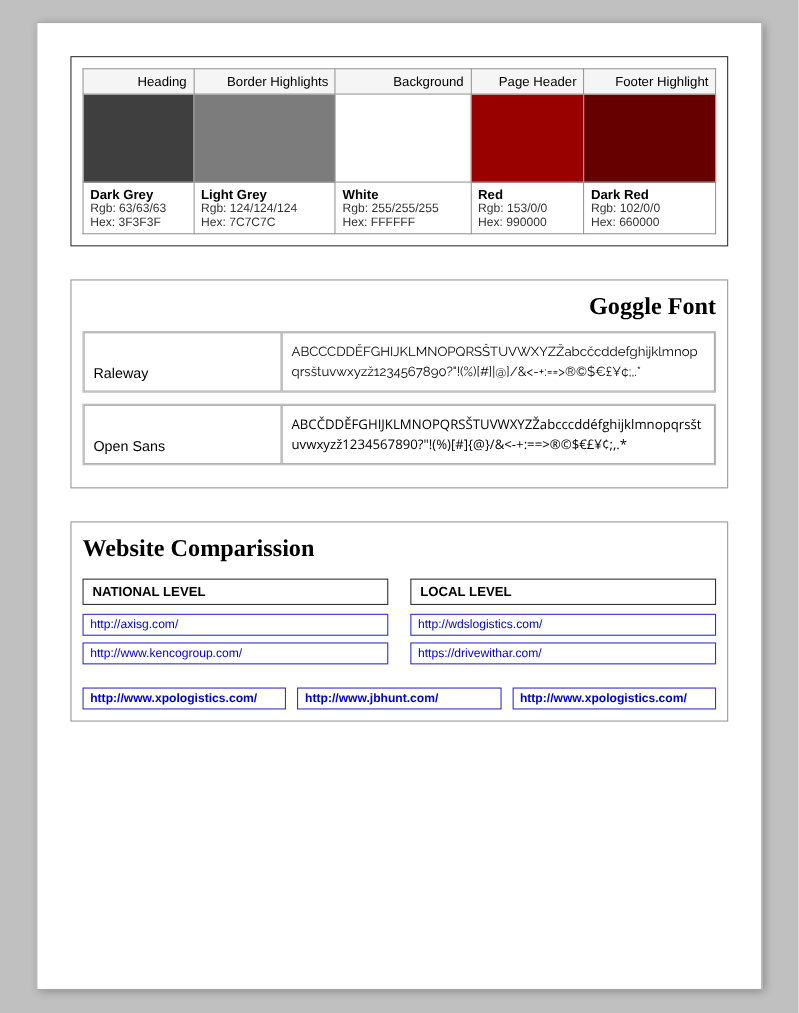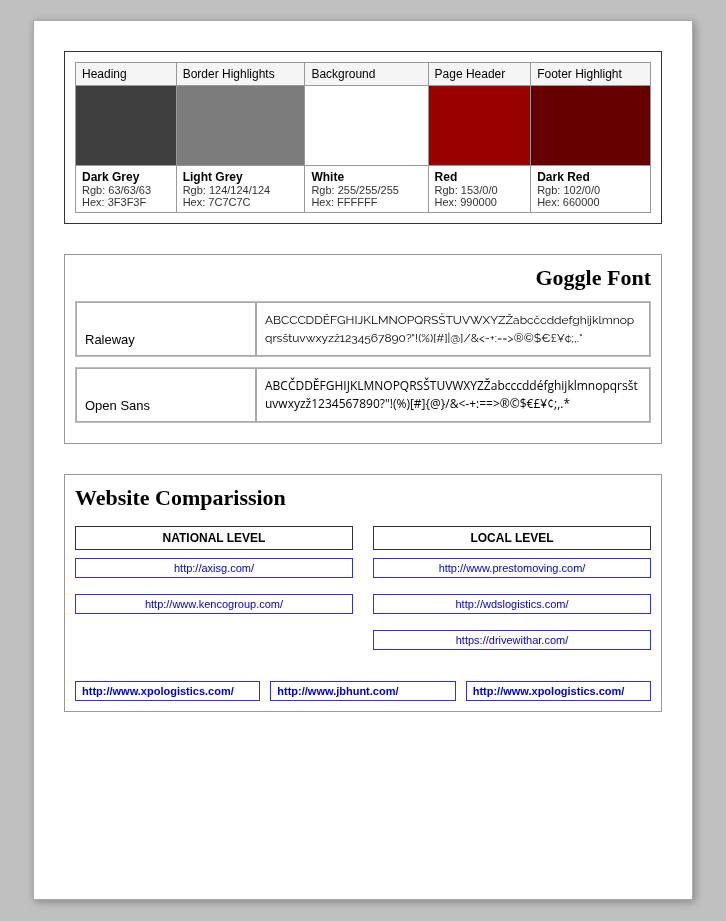--- a/index.html
+++ b/index.html
@@ -34,21 +34,21 @@
     }
     .color-table {
       width: 100%;
       border-collapse: collapse;
     }
     .color-table th {
       border: 1px solid #999;
       padding: 4px 6px;
       font-size: 12px;
       font-weight: normal;
-      text-align: left;
+      text-align: right;
       background: #f5f5f5;
     }
     .color-swatch-row td {
       border: 1px solid #999;
       height: 80px;
     }
     .color-info-row td {
       border: 1px solid #999;
       padding: 4px 6px;
       vertical-align: top;
@@ -109,40 +109,39 @@
     .section-websites h2 {
       font-size: 22px;
       font-weight: bold;
       font-family: serif;
       margin-bottom: 15px;
     }
     .websites-grid {
       display: flex;
       gap: 20px;
       margin-bottom: 15px;
-      text-align: center;
     }
     .website-column {
       flex: 1;
     }
     .column-header {
       border: 1px solid #333;
       padding: 4px 8px;
       font-size: 12px;
       font-weight: bold;
       margin-bottom: 8px;
       display: inline-block;
       width: 100%;
     }
     .url-box {
       border: 1px solid #33c;
       padding: 3px 6px;
       font-size: 11px;
       color: #00c;
-      margin-bottom: 16px;
+      margin-bottom: 6px;
       display: block;
       width: 100%;
       background: #fff;
     }
     .bottom-urls {
       display: flex;
       gap: 10px;
       margin-top: 10px;
     }
     .bottom-url-box {
@@ -233,21 +232,20 @@
   <div class="section-websites">
     <h2>Website Comparission</h2>
     <div class="websites-grid">
       <div class="website-column">
         <div class="column-header">NATIONAL LEVEL</div>
         <a class="url-box">http://axisg.com/</a>
         <a class="url-box">http://www.kencogroup.com/</a>
       </div>
       <div class="website-column">
         <div class="column-header">LOCAL LEVEL</div>
-        <a class="url-box">http://www.prestomoving.com/</a>
         <a class="url-box">http://wdslogistics.com/</a>
         <a class="url-box">https://drivewithar.com/</a>
       </div>
     </div>
     <div class="bottom-urls">
       <div class="bottom-url-box">http://www.xpologistics.com/</div>
       <div class="bottom-url-box">http://www.jbhunt.com/</div>
       <div class="bottom-url-box">http://www.xpologistics.com/</div>
     </div>
   </div>

